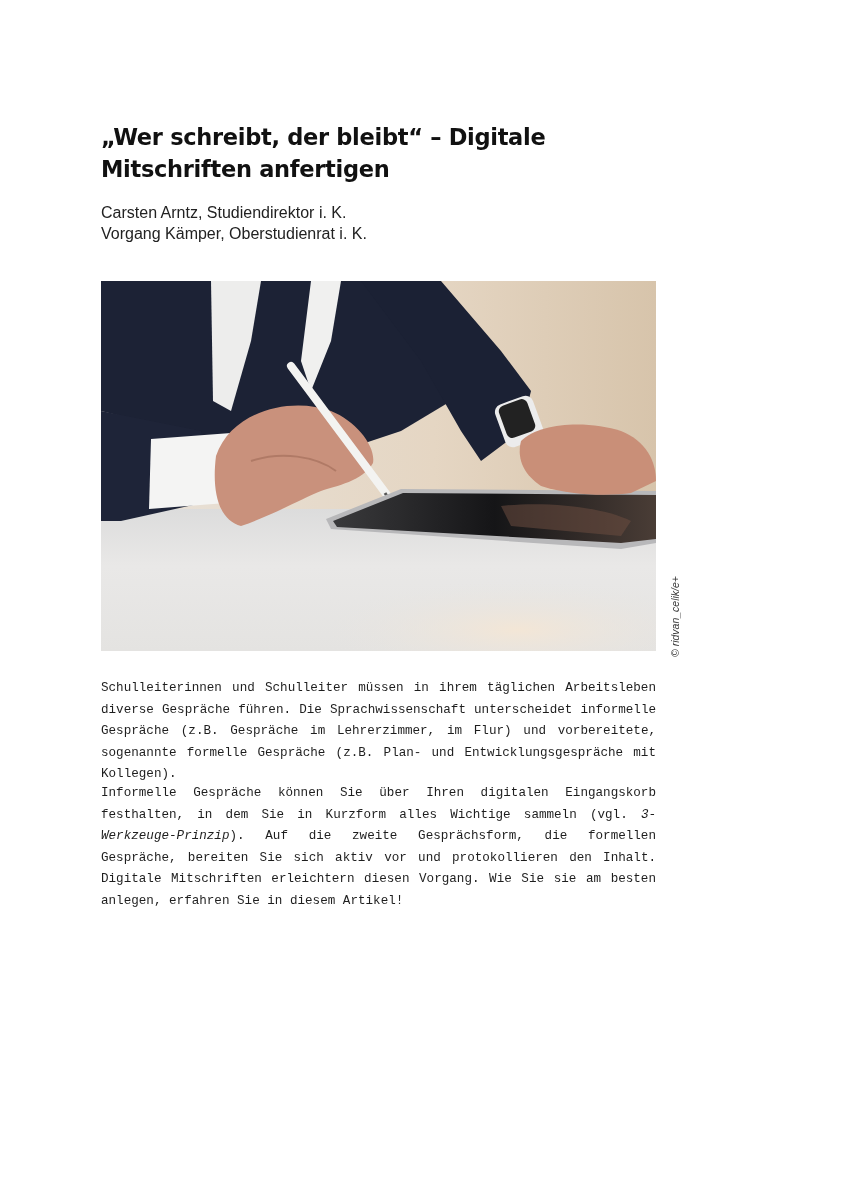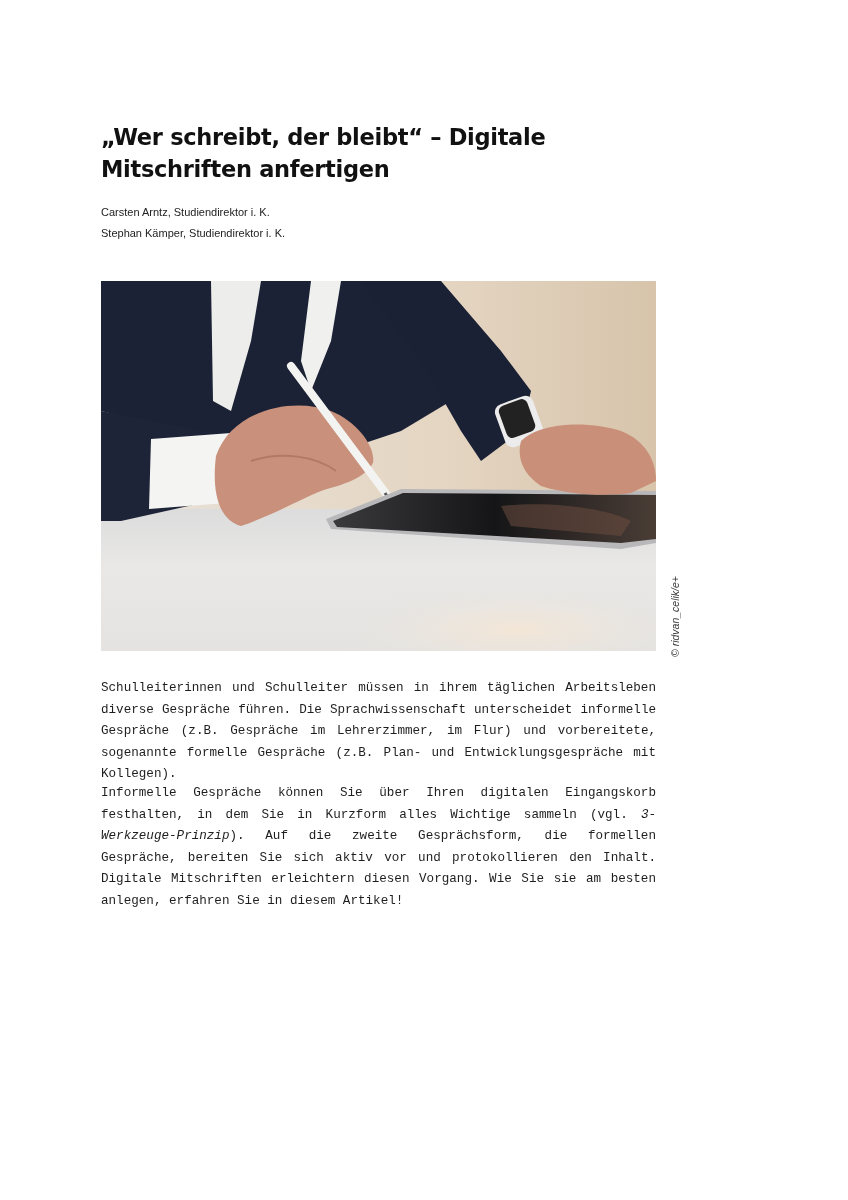--- a/index.html
+++ b/index.html
@@ -2,42 +2,42 @@
 <html><head>
 <meta charset="utf-8">
 <style>
   html, body { margin: 0; padding: 0; background: #ffffff; }
   body { width: 848px; height: 1200px; position: relative; overflow: hidden;
          font-family: "Liberation Sans", sans-serif; color: #1a1a1a; }
   .page { position: absolute; left: 0; top: 0; width: 700px; height: 1200px; background: #fff; }
   .title { position: absolute; left: 101px; top: 121px; width: 580px;
            font-family: "DejaVu Sans", sans-serif; font-weight: bold; font-size: 22.5px;
            line-height: 32px; color: #111; letter-spacing: -0.3px; margin: 0; }
-  .authors { position: absolute; left: 101px; top: 202px; font-size: 11px; line-height: 21px; color: #222; }
+  .authors { position: absolute; left: 101px; top: 202px; font-size: 16px; line-height: 21px; color: #222; }
   .authors div { white-space: nowrap; }
   .photo { position: absolute; left: 101px; top: 281px; width: 555px; height: 370px; overflow: hidden; background: #e9e8e6; }
   .photo svg { display: block; }
   .credit { position: absolute; left: 668px; top: 657px; transform-origin: 0 0; transform: rotate(-90deg);
             font-size: 10.5px; font-style: italic; color: #333; white-space: nowrap; line-height: 14px; }
   .para { position: absolute; left: 101px; width: 555px; font-size: 12.6px; line-height: 21.6px;
           color: #1e1e1e; text-align: justify; margin: 0; hyphens: manual; font-family: Liberation Mono, monospace; }
   .p1 { top: 678px; }
   .p2 { top: 783px; }
   .para em { font-style: italic; }
 </style>
 </head>
 <body>
 
 <div class="page">
 
   <h1 class="title">„Wer schreibt, der bleibt“ – Digitale Mitschriften anfertigen</h1>
 
   <div class="authors">
     <div>Carsten Arntz, Studiendirektor i. K.</div>
-    <div>Stephan Kämper, Studiendirektor i. K.</div>
+    <div>Vorgang Kämper, Oberstudienrat i. K.</div>
   </div>
 
   <div class="photo" title="Hand mit Eingabestift schreibt auf einem Tablet auf einem weißen Tisch, Person im dunklen Anzug">
     <svg width="555" height="370" viewBox="0 0 555 370" xmlns="http://www.w3.org/2000/svg">
       <defs>
         <linearGradient id="wall" x1="0" y1="0" x2="1" y2="0">
           <stop offset="0" stop-color="#e8e2da"></stop>
           <stop offset="0.6" stop-color="#e5d6c3"></stop>
           <stop offset="1" stop-color="#d7c4ab"></stop>
         </linearGradient>

